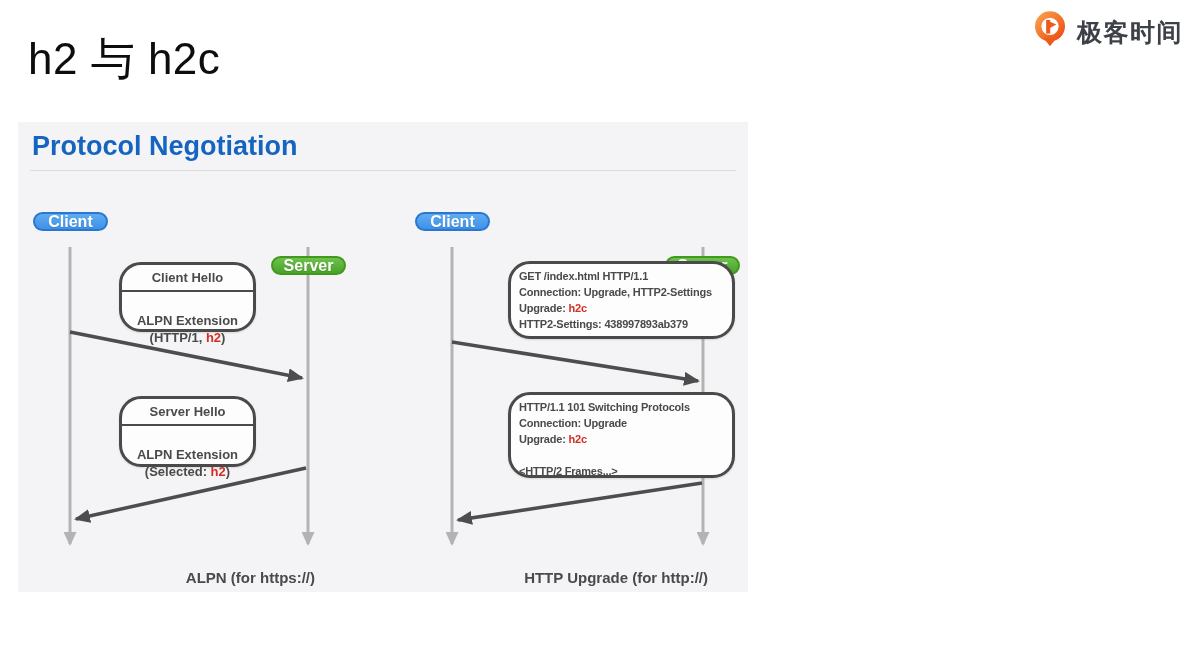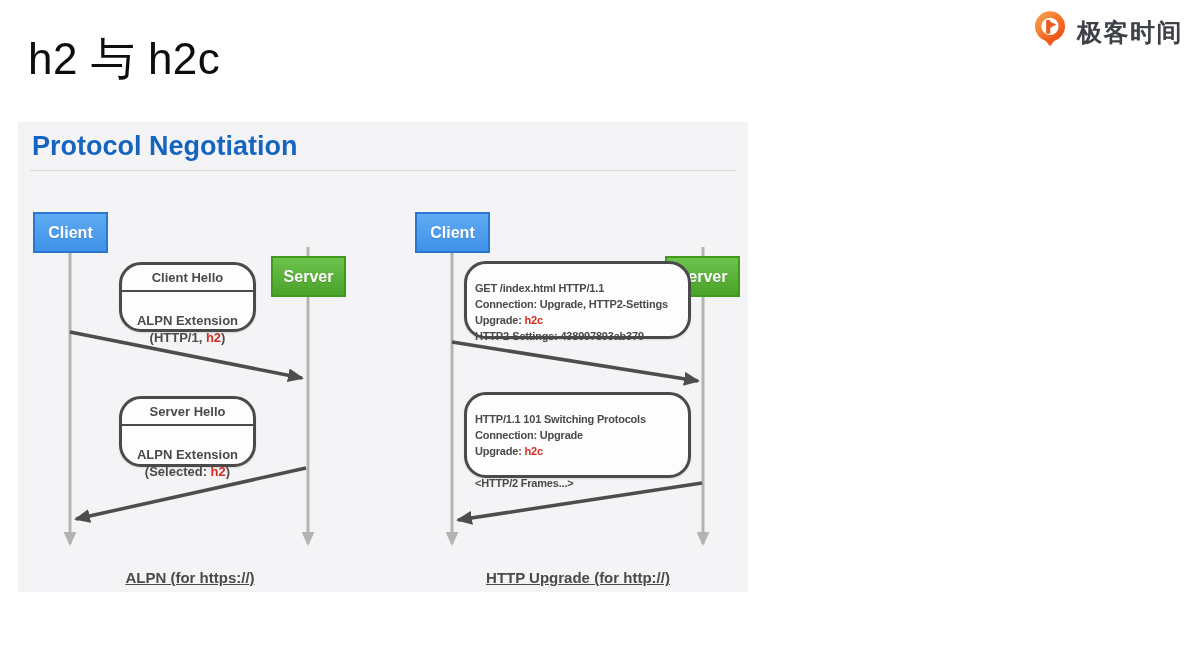--- a/index.html
+++ b/index.html
@@ -11,48 +11,48 @@
                color:#0d0d0d;letter-spacing:0.5px;}
   .logo{position:absolute;top:10px;right:14px;display:flex;align-items:center;gap:7px;text-align:right;}
   .logo-text{font-size:25px;font-weight:600;color:#3d4046;letter-spacing:1.5px;}
 
   
   .panel{position:absolute;left:18px;top:122px;width:730px;height:470px;background:#f4f4f6;}
   .panel-heading{padding:9px 14px 0 14px;font-size:27px;font-weight:bold;color:#1565c0;}
   .panel-divider{margin:8px 12px 0 12px;border-top:1px solid #dcdcdc;height:0;}
 
   
-  .badge{position:absolute;width:75px;height:41px;border-radius:0;display:flex;
+  .badge{position:absolute;width:75px;height:19px;border-radius:16px;display:flex;
          align-items:center;justify-content:center;color:#fff;font-size:16px;font-weight:bold;
          box-sizing:border-box;text-shadow:0 1px 1px rgba(0,0,0,0.15);}
   .badge.client{background:linear-gradient(#5fabf3,#3f92e8);border:2px solid #2b77cf;}
   .badge.server{background:linear-gradient(#6cc24c,#4ba32a);border:2px solid #43991c;margin-top:44px;}
   .b-l-client{left:33px;top:212px;}
   .b-l-server{left:271px;top:212px;}
   .b-r-client{left:415px;top:212px;}
   .b-r-server{left:665px;top:212px;}
 
   
   .msgbox{position:absolute;background:#fdfdfd;border:3px solid #4a4a4a;border-radius:22px;
           box-sizing:border-box;color:#4a4a4a;font-weight:bold;
           box-shadow:0 1px 2px rgba(0,0,0,0.12);}
   .msgbox .mtitle{height:25px;line-height:25px;text-align:center;font-size:13px;
                   border-bottom:2px solid #4a4a4a;}
   .msgbox .mbody{text-align:center;font-size:13px;line-height:17px;padding-top:20px;}
   .box-l1{left:119px;top:262px;width:137px;height:70px;}
   .box-l2{left:119px;top:396px;width:137px;height:71px;}
-  .reqbox{font-size:11px;line-height:16px;padding:16px 8px;white-space:nowrap;
-          letter-spacing:-0.2px;}
+  .reqbox{font-size:11px;line-height:16px;padding:4px 8px;white-space:nowrap;
+          letter-spacing:-0.2px;margin-left:44px;}
   .box-r1{left:464px;top:261px;width:227px;height:78px;}
   .box-r2{left:464px;top:392px;width:227px;height:86px;}
   .red{color:#d42e22;}
 
   
   .caption{position:absolute;top:569px;font-size:15px;font-weight:bold;color:#4a4a4a;
-           text-align:center;text-decoration:underline;}
+           text-align:right;}
   .cap-left{left:65px;width:250px;}
   .cap-right{left:448px;width:260px;}
 
   .wires{position:absolute;left:18px;top:122px;width:730px;height:470px;pointer-events:none;}
 </style>
 </head>
 <body>
 
 <div class="stage">
 

